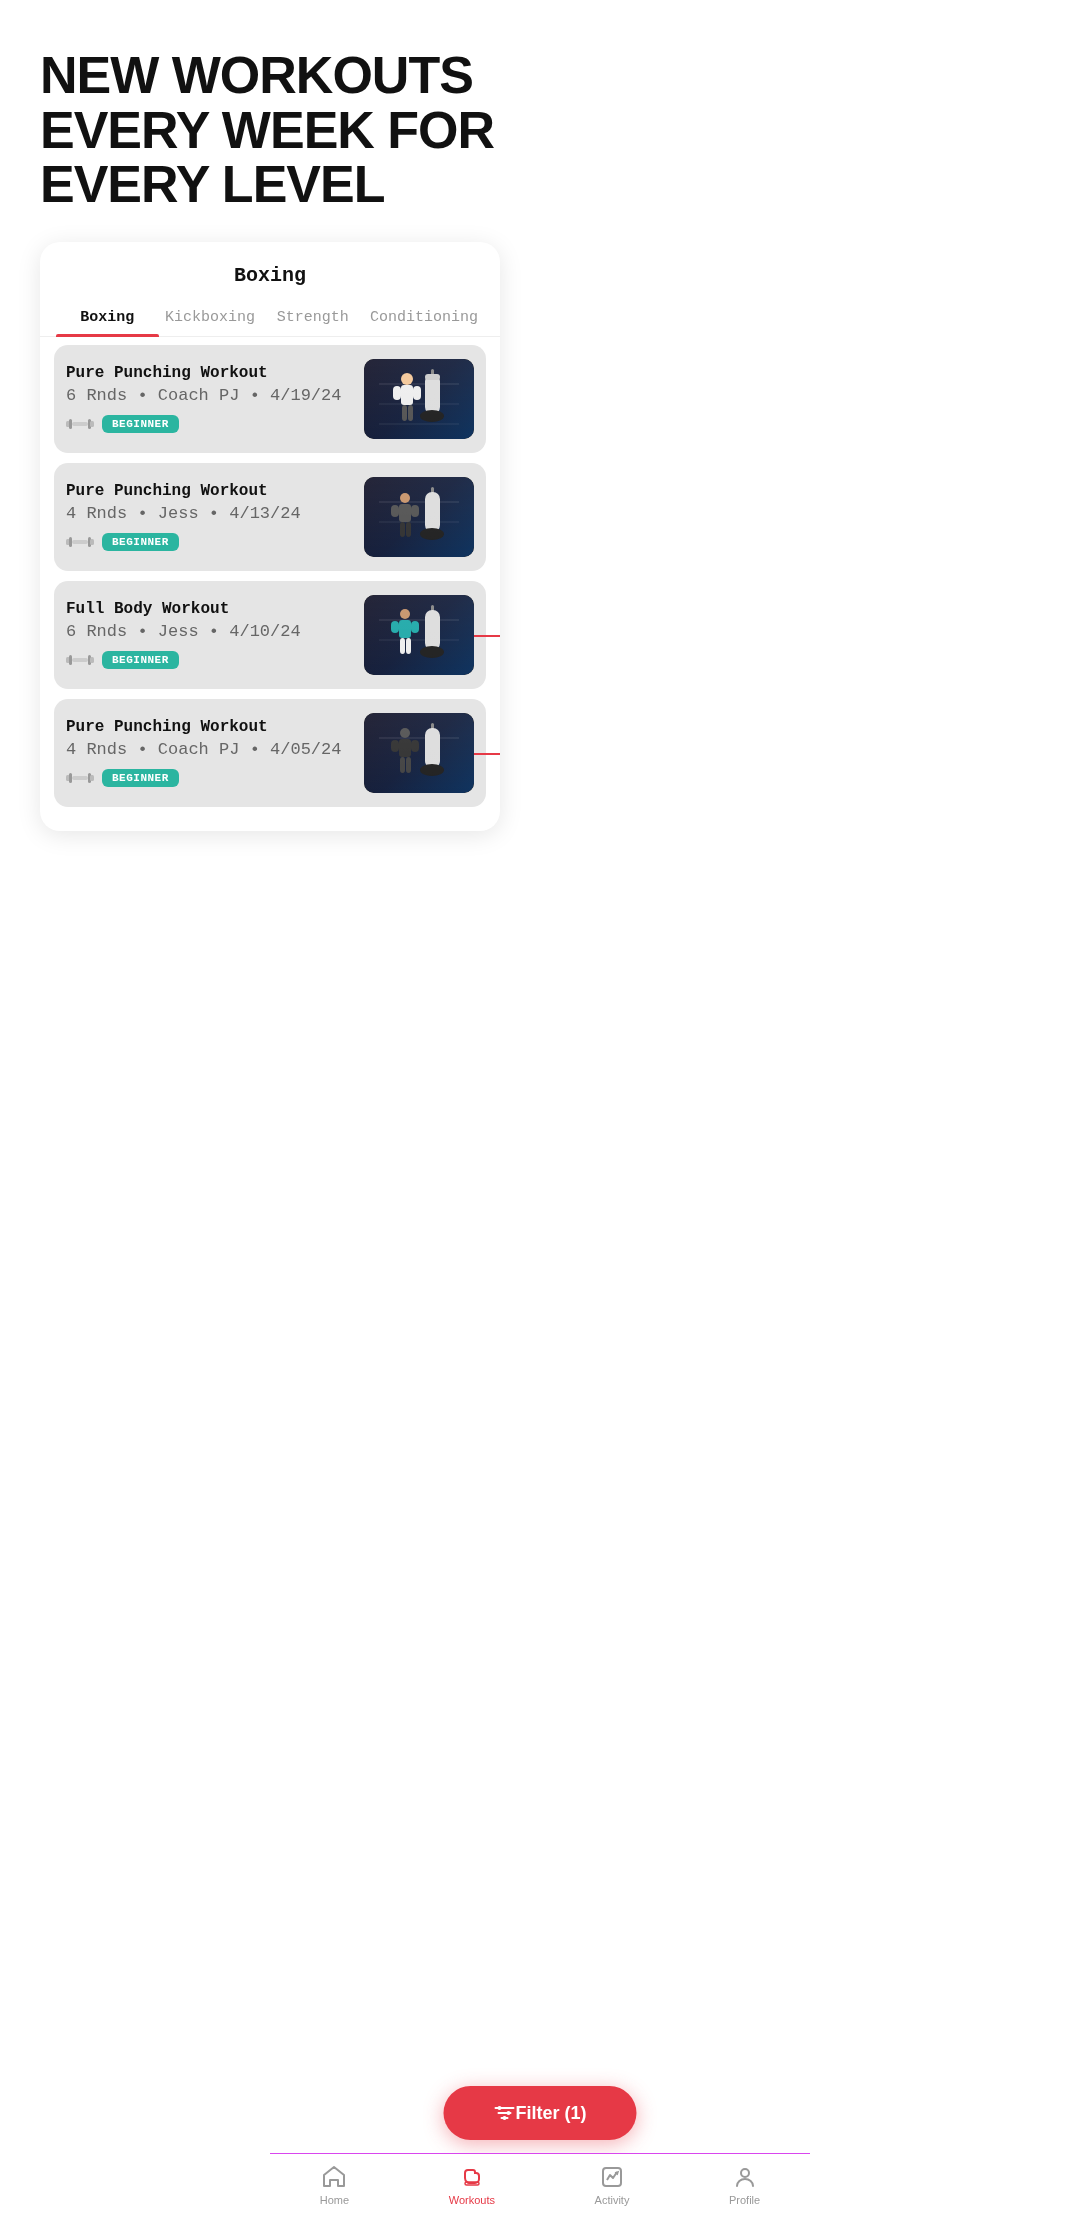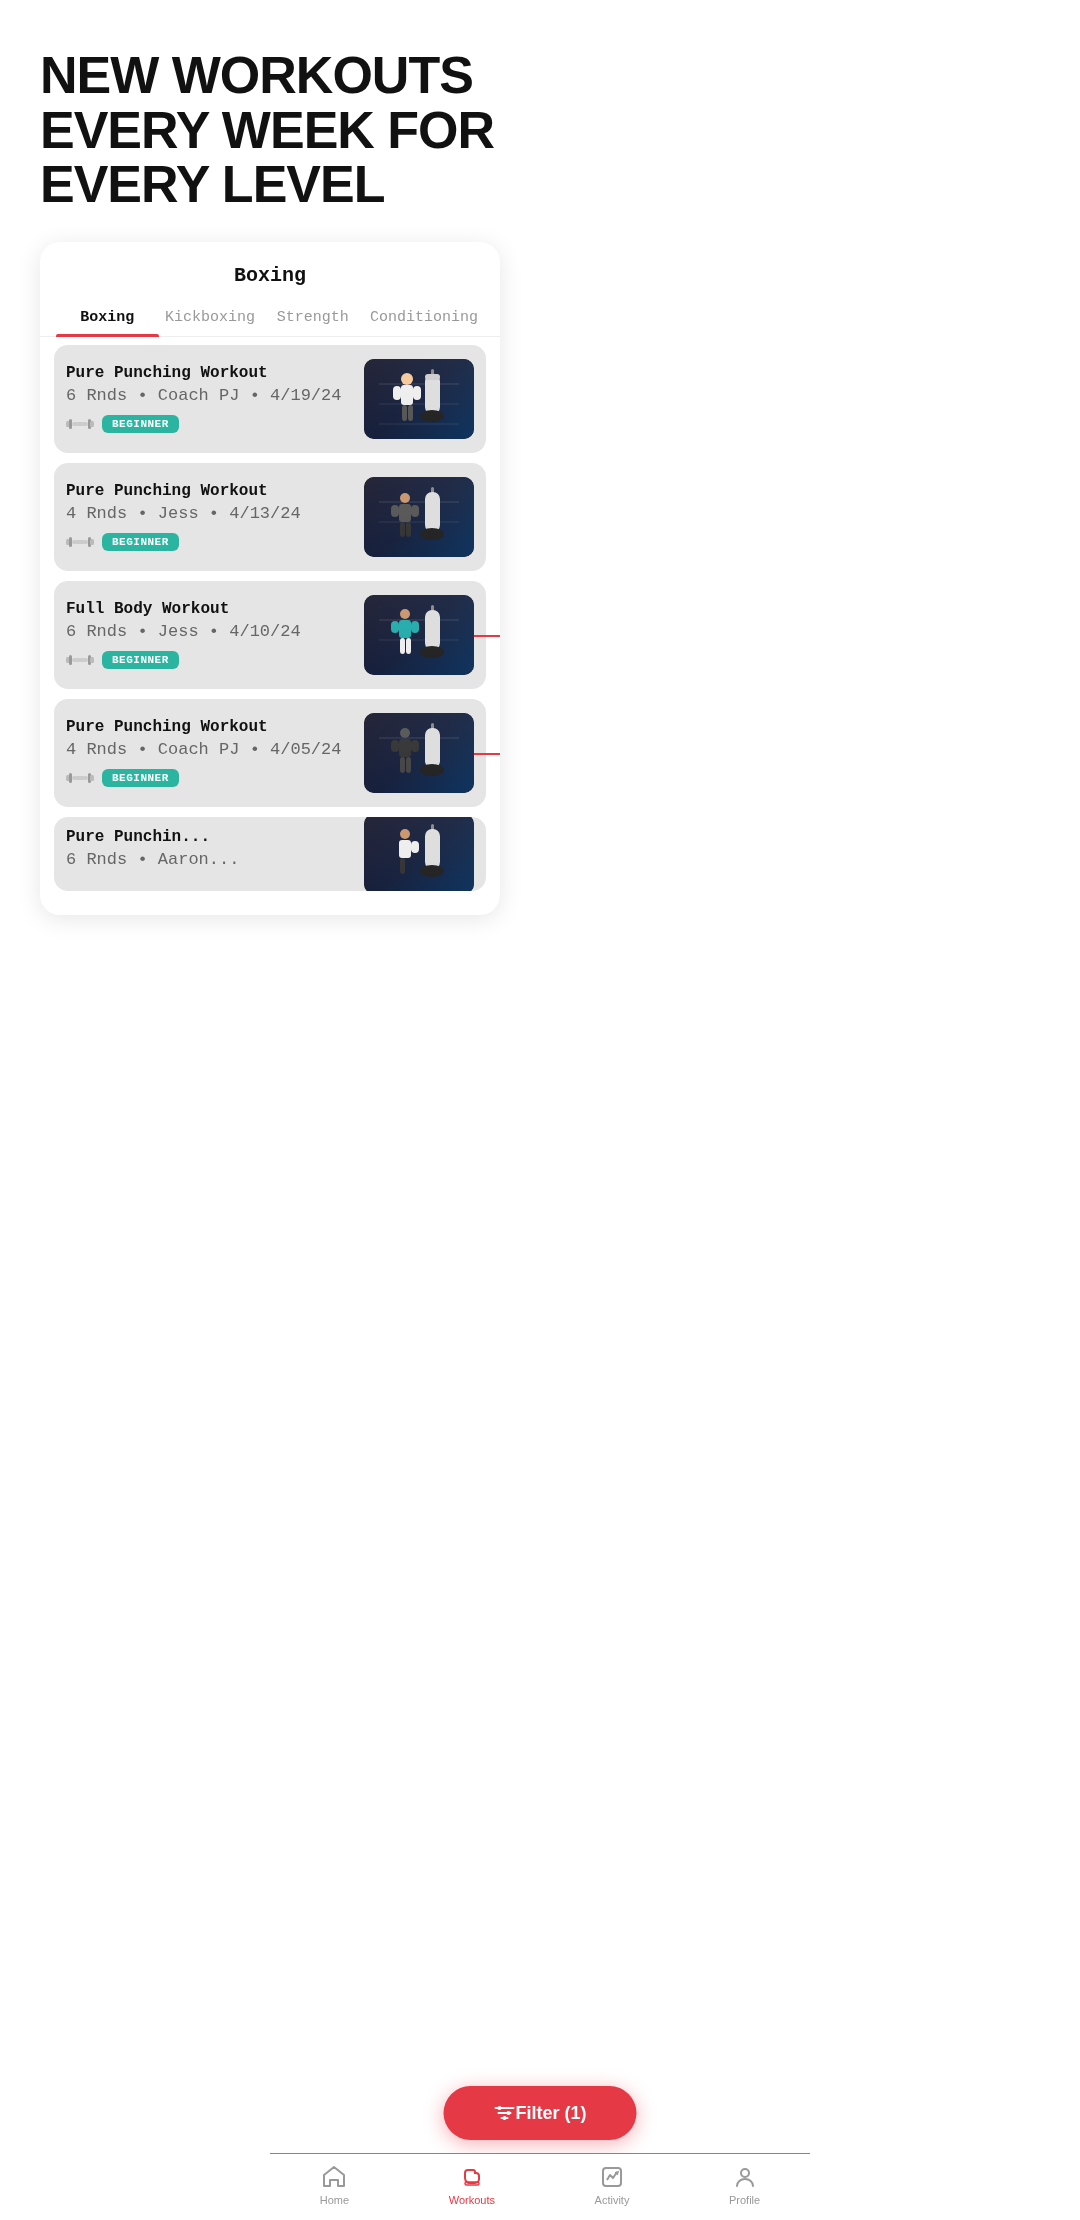--- a/index.html
+++ b/index.html
@@ -394,39 +394,20 @@
             <rect x="20" y="21" width="12" height="18" rx="3" fill="#333"></rect>
             <rect x="12" y="22" width="8" height="12" rx="4" fill="#333"></rect>
             <rect x="32" y="22" width="8" height="12" rx="4" fill="#333"></rect>
             <rect x="21" y="39" width="5" height="16" rx="3" fill="#444"></rect>
             <rect x="27" y="39" width="5" height="16" rx="3" fill="#444"></rect>
           </svg>
         </div>
       </div>
     </div>
 
-    <div class="workout-card" style="overflow:hidden;max-height:74px;">
-      <div class="workout-info">
-        <div class="workout-title">Pure Punchin...</div>
-        <div class="workout-meta">6 Rnds • Aaron...</div>
-      </div>
-      <div class="workout-thumb">
-        <div class="thumb-img">
-          <svg width="80" height="70" viewBox="0 0 80 70">
-            <rect x="52" y="5" width="3" height="6" rx="1.5" fill="#888"></rect>
-            <rect x="46" y="10" width="15" height="40" rx="7" fill="#ddd"></rect>
-            <ellipse cx="53" cy="52" rx="12" ry="6" fill="#222"></ellipse>
-            <circle cx="26" cy="15" r="5" fill="#c8956c"></circle>
-            <rect x="20" y="21" width="12" height="18" rx="3" fill="#eee"></rect>
-            <rect x="32" y="22" width="8" height="12" rx="4" fill="#eee"></rect>
-            <rect x="21" y="39" width="5" height="16" rx="3" fill="#333"></rect>
-          </svg>
-        </div>
-      </div>
-    </div>
 
   </div>
 </div>
 
 <button class="filter-btn">
   <svg width="22" height="22" viewBox="0 0 22 22" fill="none">
     <line x1="2" y1="6" x2="20" y2="6" stroke="white" stroke-width="2" stroke-linecap="round"></line>
     <line x1="5" y1="11" x2="17" y2="11" stroke="white" stroke-width="2" stroke-linecap="round"></line>
     <line x1="8" y1="16" x2="14" y2="16" stroke="white" stroke-width="2" stroke-linecap="round"></line>
     <circle cx="6" cy="6" r="2" fill="white"></circle>

